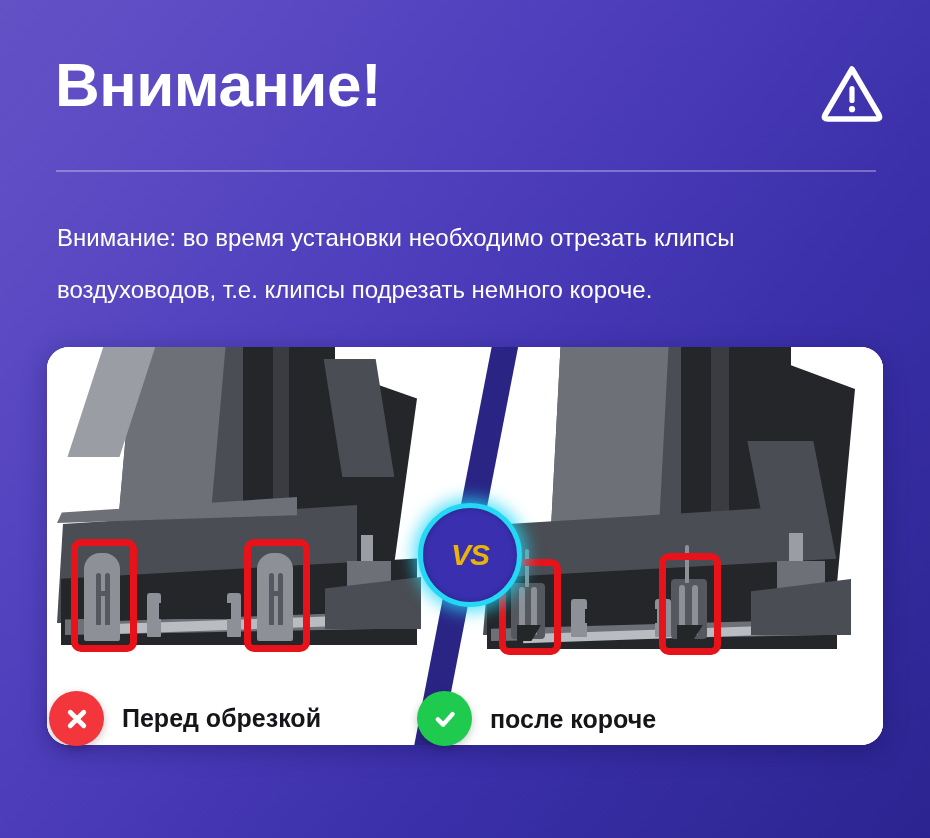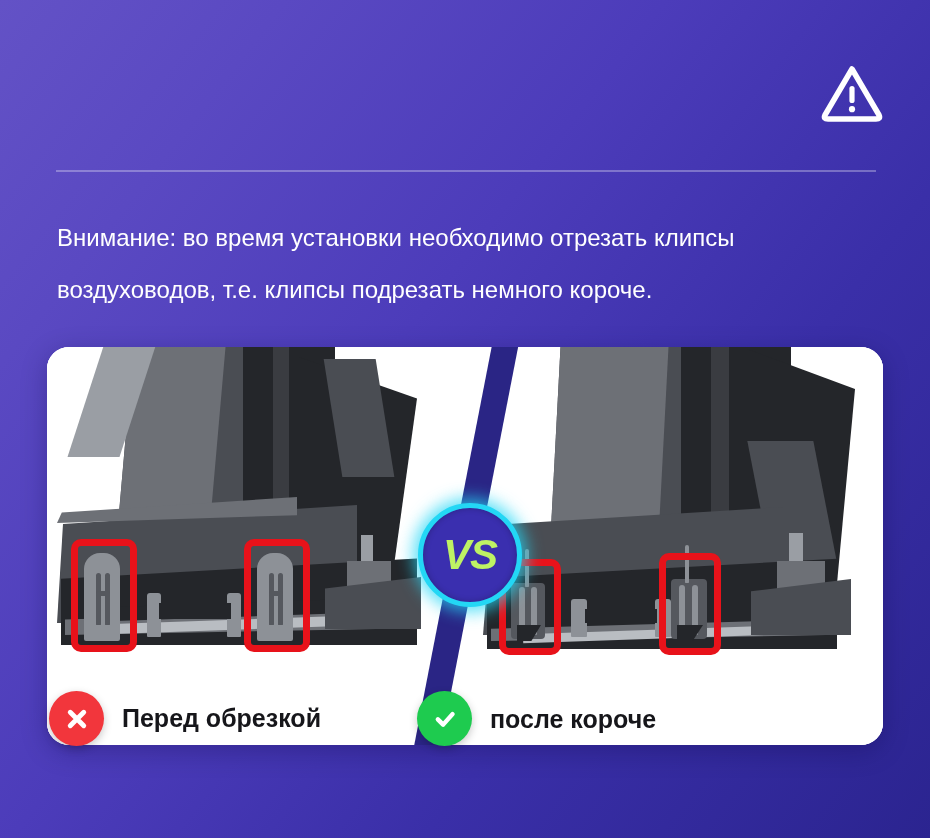--- a/index.html
+++ b/index.html
@@ -130,22 +130,22 @@
     border-radius: 50%;
     background: #3A2FAF;
     border: 5px solid #23D7F5;
     box-shadow: 0 0 16px 5px rgba(35,215,245,0.75), inset 0 0 6px rgba(0,0,0,0.25);
     display: flex;
     align-items: center;
     justify-content: center;
     z-index: 30;
   }
   #vs-label {
-    color: #bef264;
-    font-size: 42px;
+    color: #eab308;
+    font-size: 30px;
     font-weight: bold;
     font-style: italic;
     letter-spacing: -1px;
     line-height: 1;
     text-align: right;
   }
   
   .badge {
     position: absolute;
     width: 55px;
@@ -168,20 +168,21 @@
     z-index: 25;
   }
   #cap-bad  { left: 122px; top: 704px; text-align: center; }
   #cap-good { left: 490px; top: 705px; }
 </style>
 </head>
 <body>
 
 <div id="page">
 
+  <div id="title">Внимание!</div>
 
   <div id="warn-icon">
     <svg viewBox="0 0 64 60" width="64" height="60" aria-hidden="true">
       <path d="M32 6 L59 52 Q61 56 56 56 L8 56 Q3 56 5 52 Z" fill="none" stroke="#ffffff" stroke-width="5.5" stroke-linejoin="round" stroke-linecap="round"></path>
       <rect x="29.4" y="23" width="5.2" height="17" rx="2.6" fill="#ffffff"></rect>
       <circle cx="32" cy="46.2" r="3.1" fill="#ffffff"></circle>
     </svg>
   </div>
 
   <div id="divider"></div>

